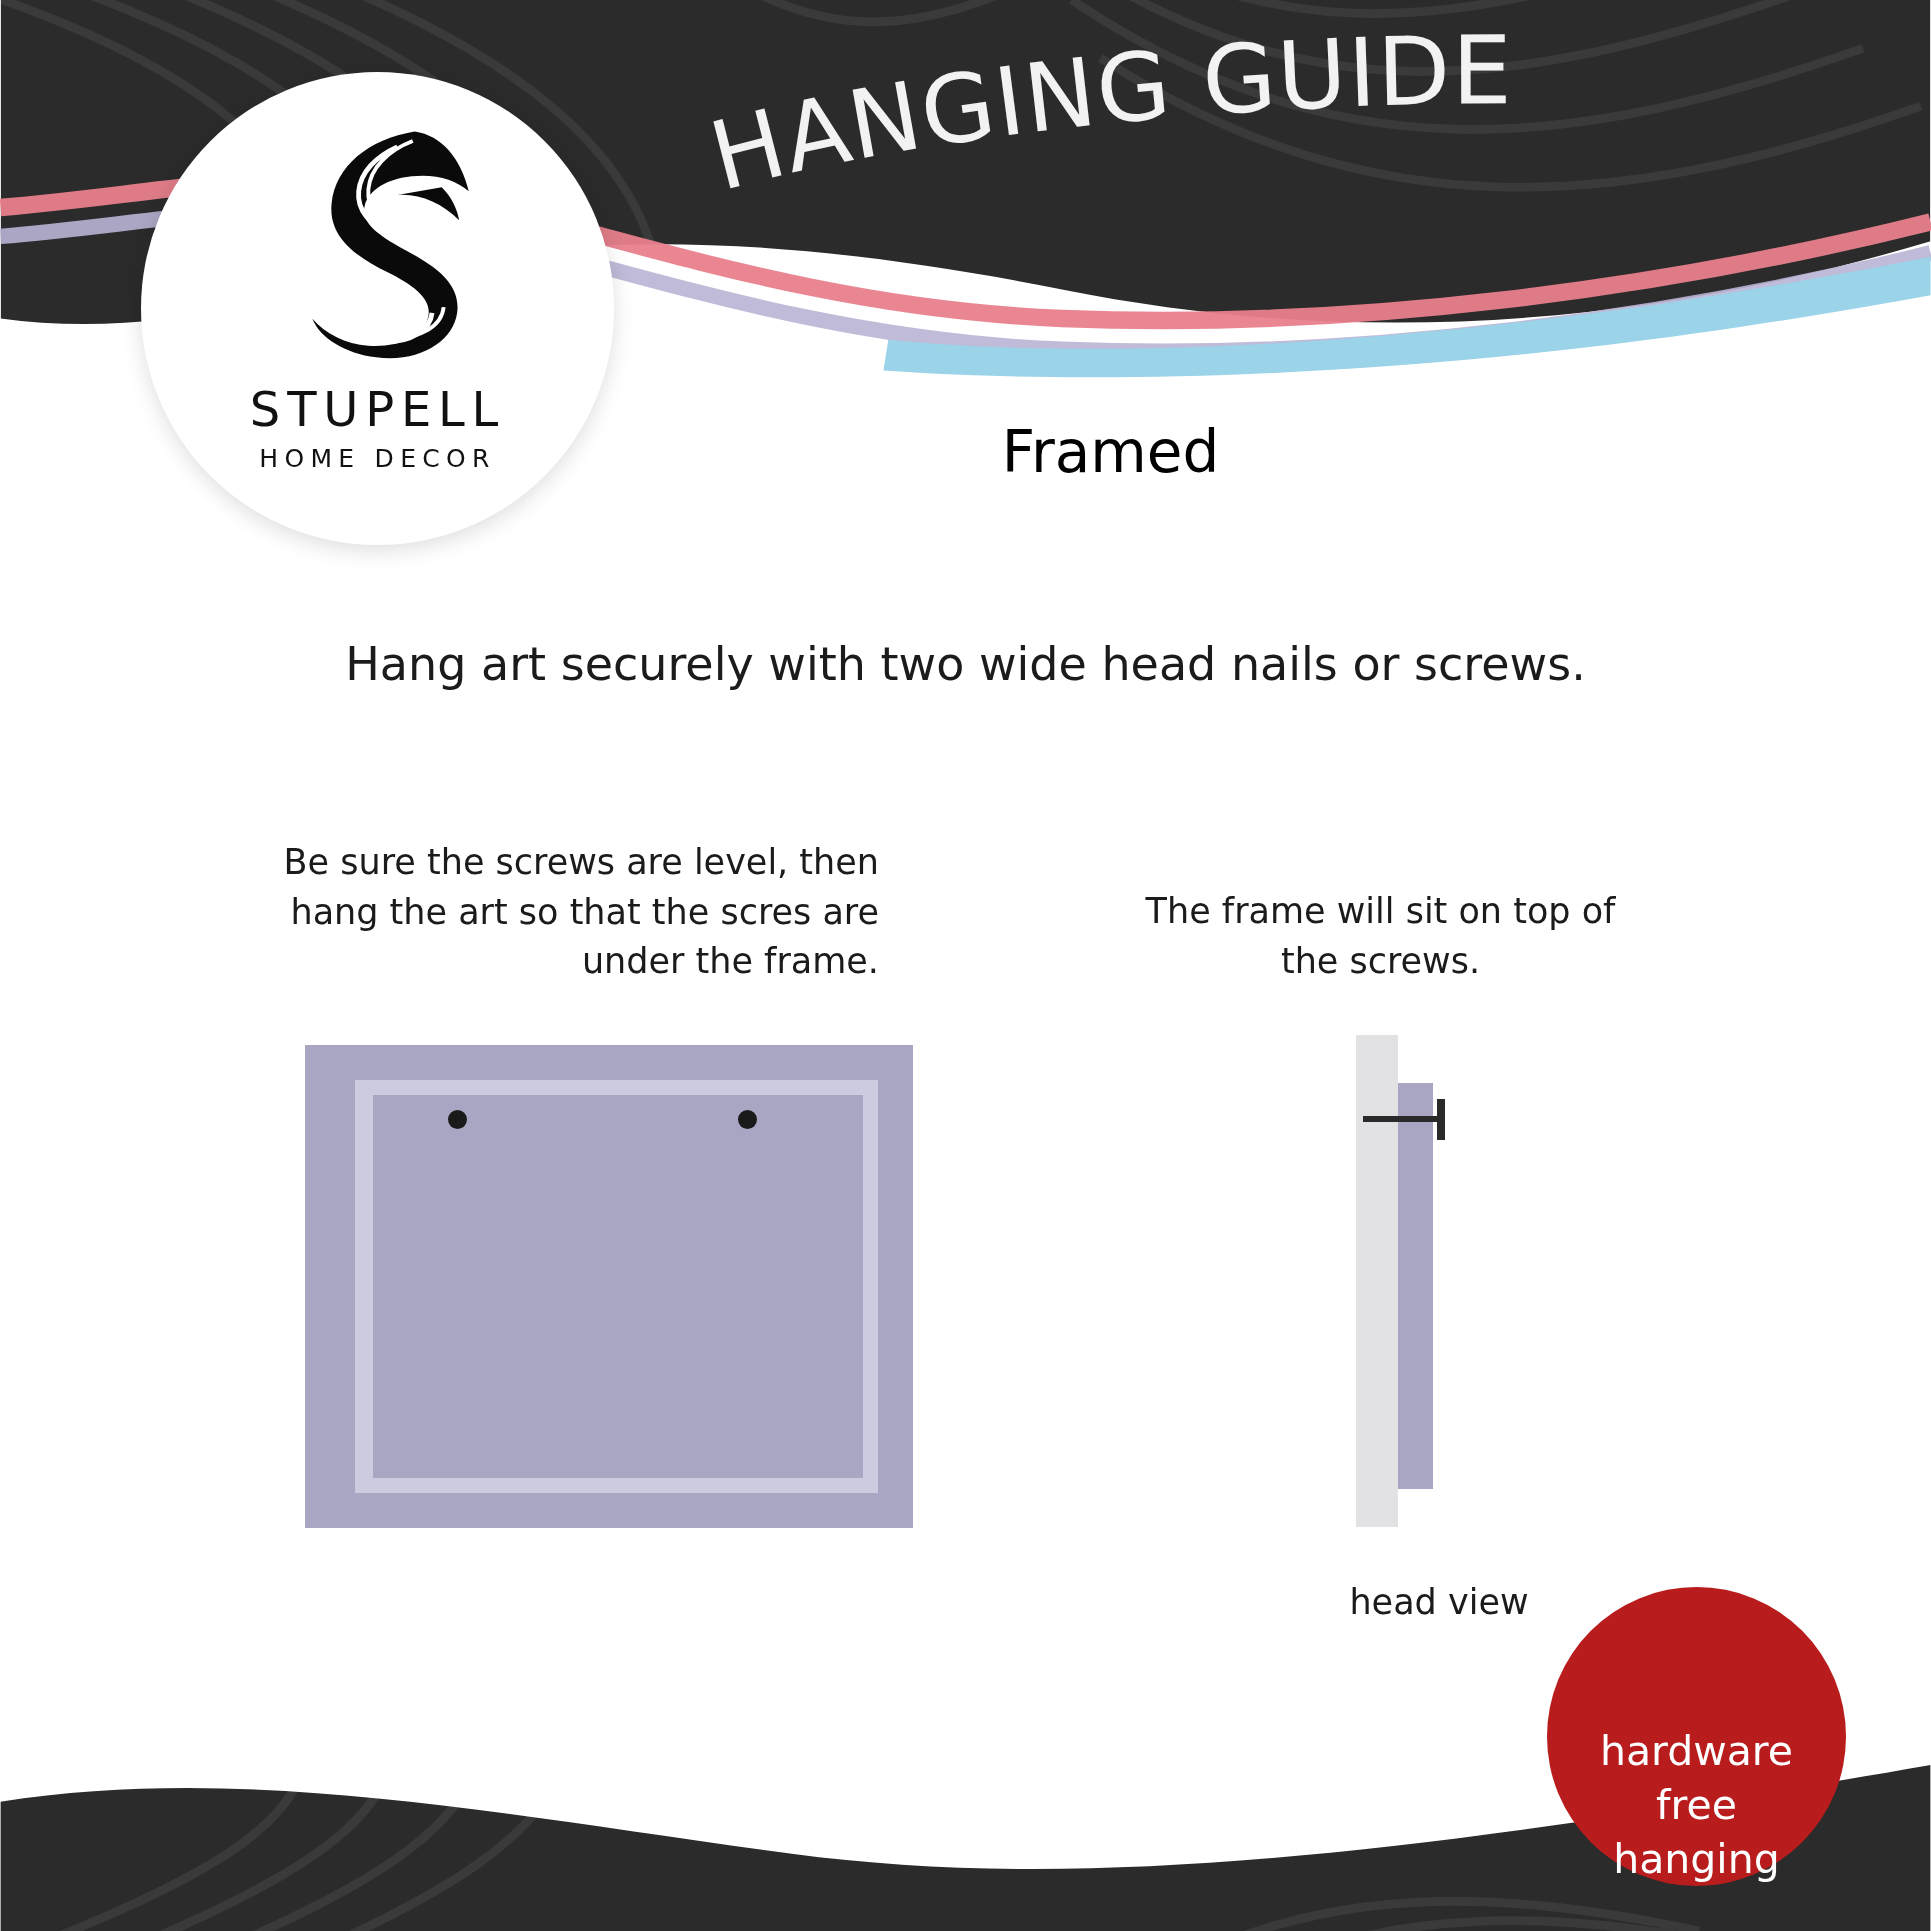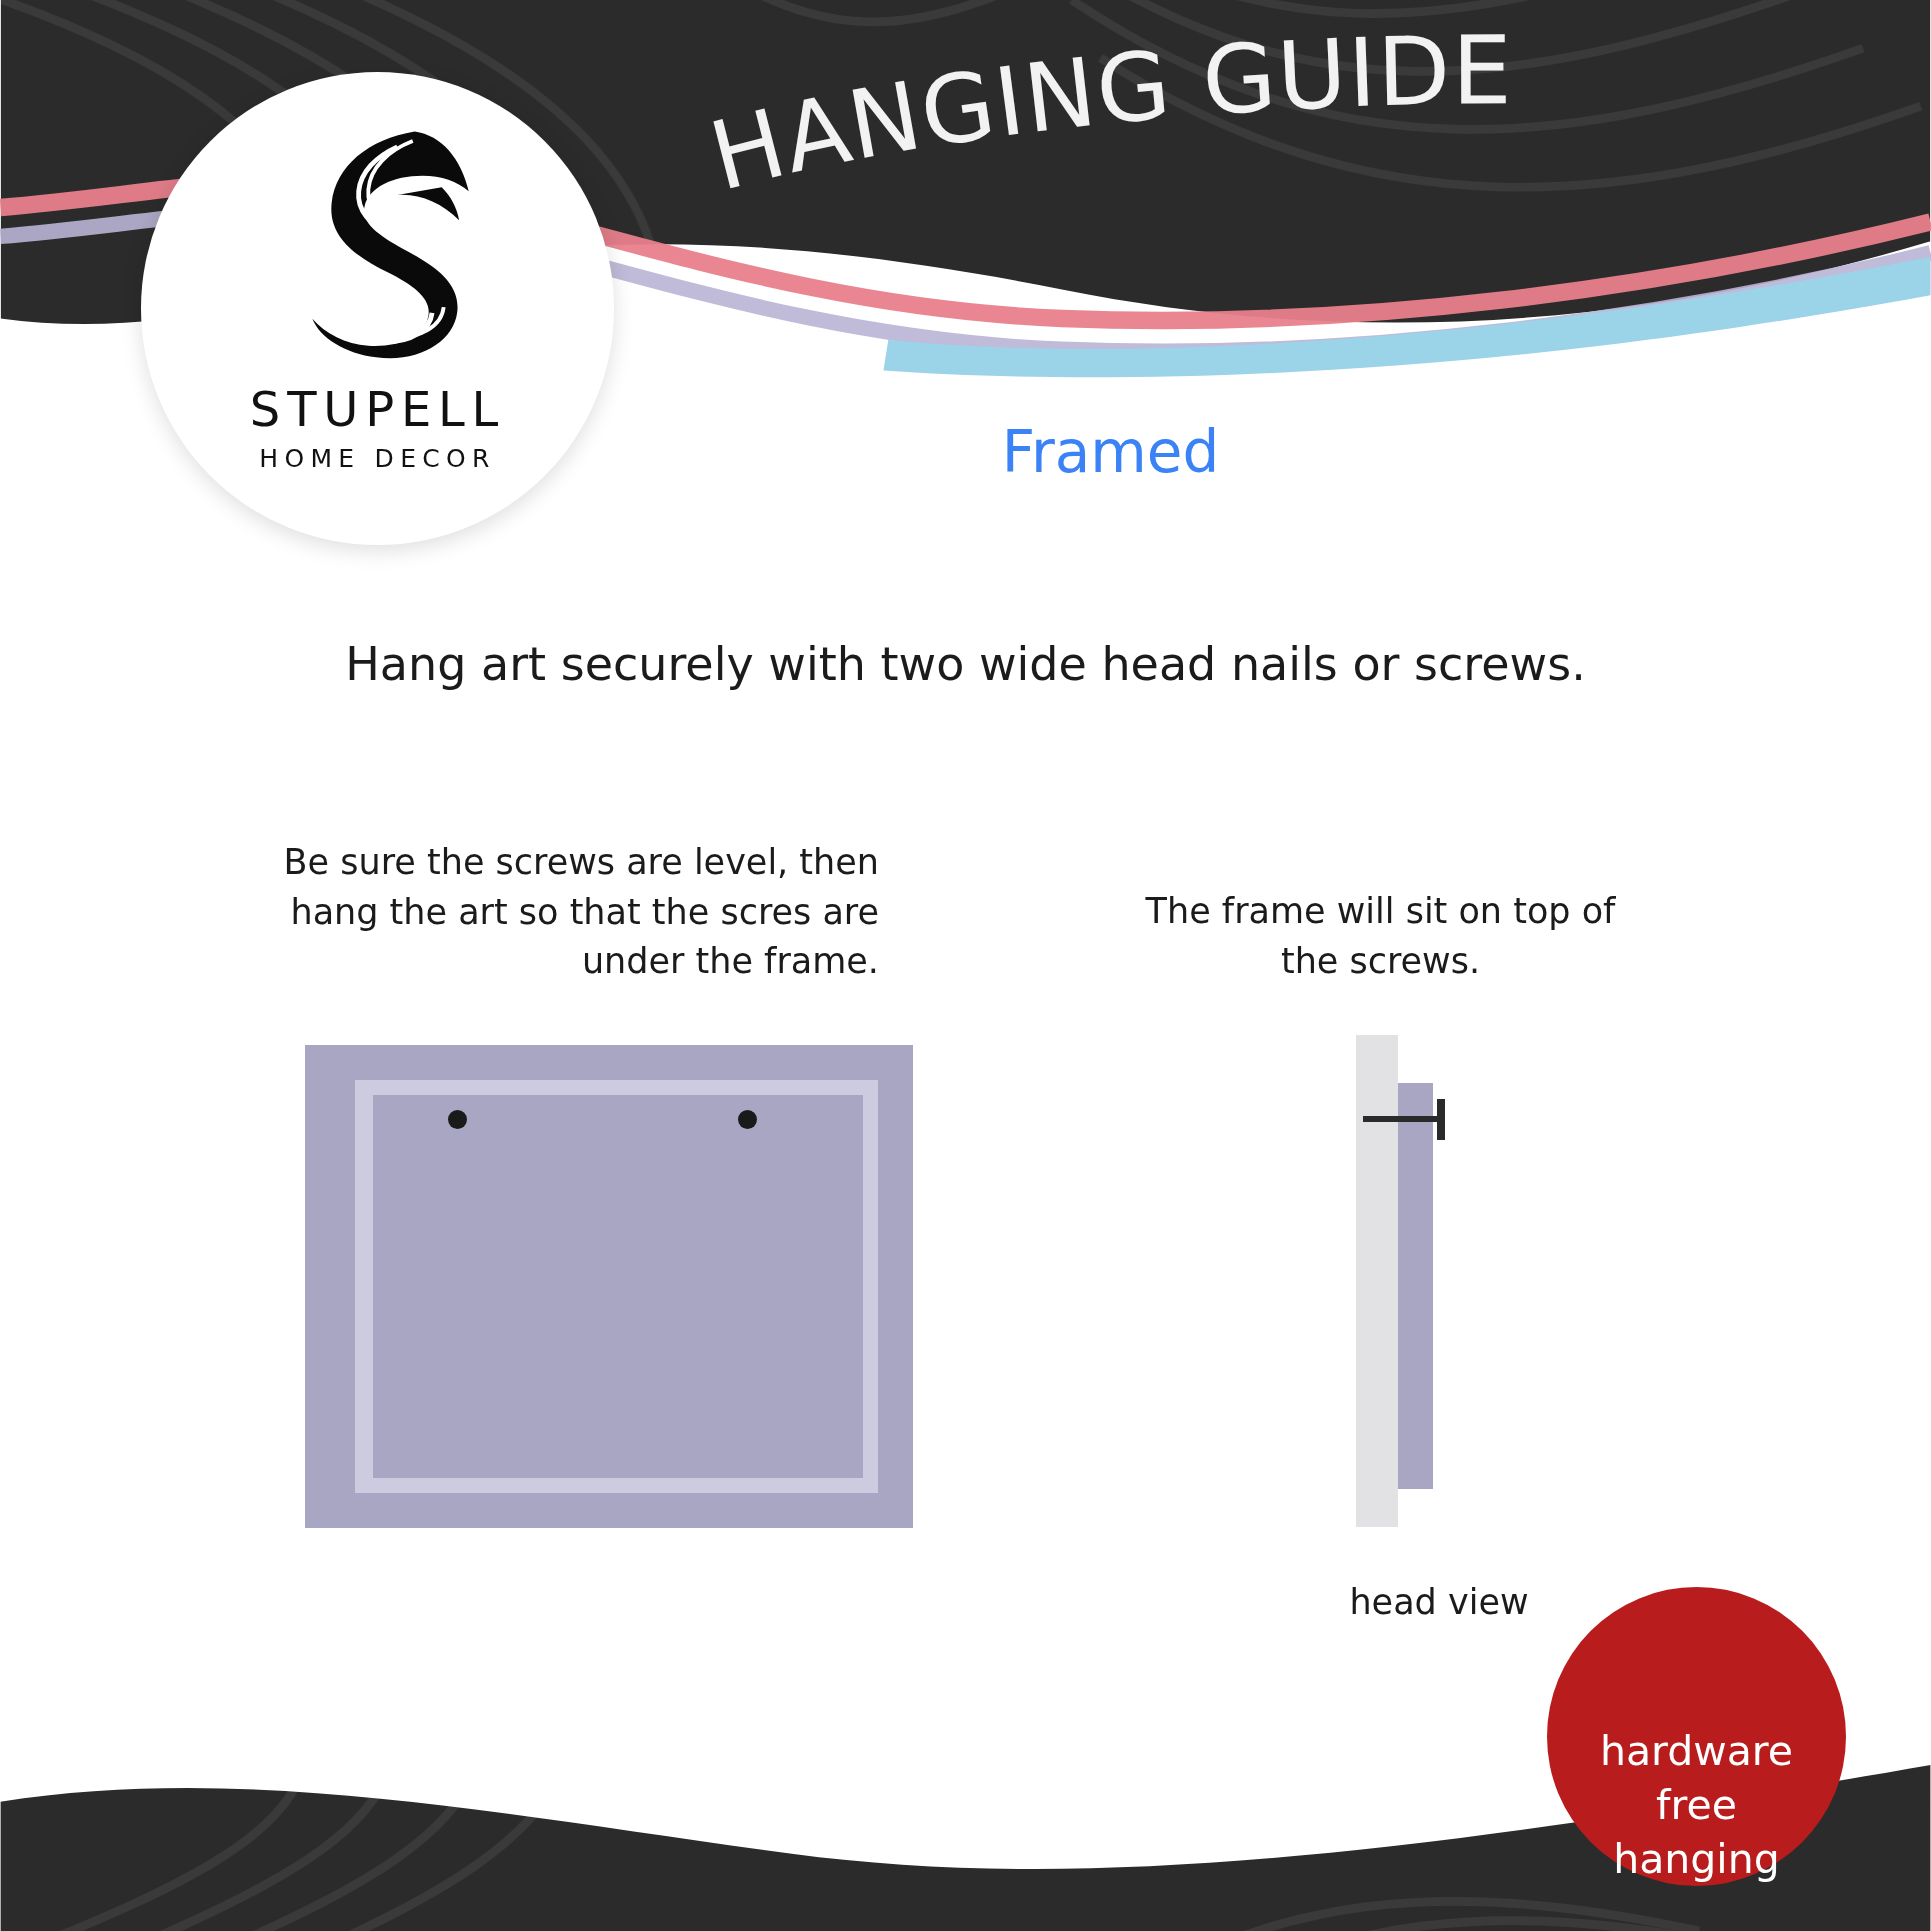--- a/index.html
+++ b/index.html
@@ -91,21 +91,21 @@
     letter-spacing: 1px;
   }
 
   
   .product-name {
     position: absolute;
     left: 676px;
     top: 415px;
     width: 869px;
     text-align: center;
-    color: #3b82f6;
+    color: #000000;
     font-size: 58px;
     line-height: 1.28;
     font-family: "DejaVu Sans", sans-serif;
   }
 
   
   .lead {
     position: absolute;
     left: 193px;
     top: 637px;

